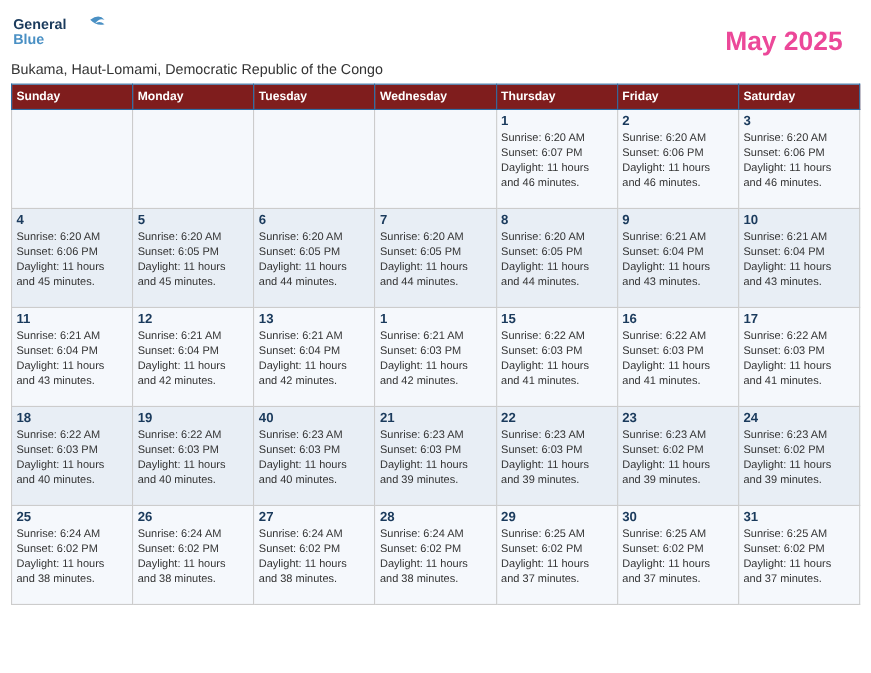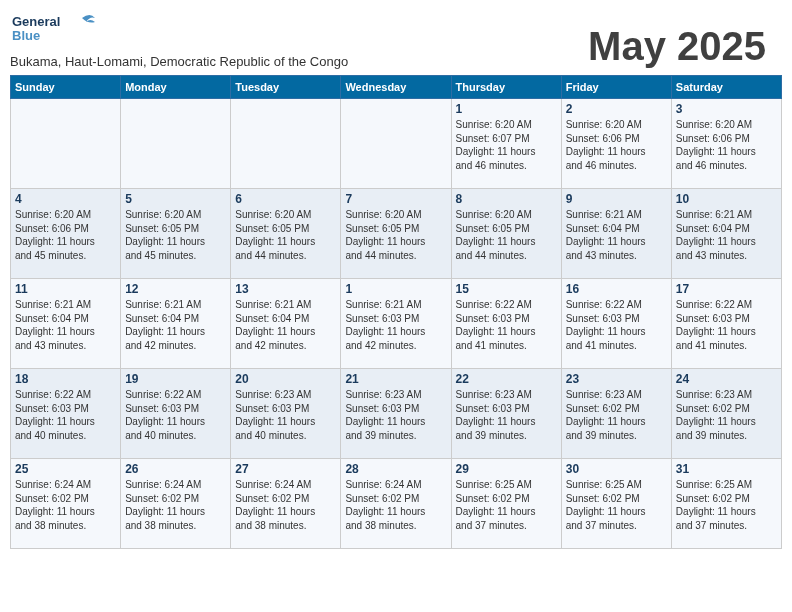--- a/index.html
+++ b/index.html
@@ -15,41 +15,41 @@
       align-items: flex-start;
       margin-bottom: 4px;
     }
     .title-section {
       text-align: right;
       position: absolute;
       top: 14px;
       right: 16px;
     }
     .main-title {
-      font-size: 40px;
+      font-size: 24px;
       font-weight: bold;
-      color: #404040;
+      color: #ec4899;
     }
     .subtitle {
       font-size: 13px;
       color: #333;
       text-align: left;
       margin-bottom: 6px;
     }
     .top-area {
       position: relative;
       margin-bottom: 4px;
     }
     table {
       width: 100%;
       border-collapse: collapse;
       font-size: 9.5px;
     }
     thead tr th {
-      background-color: #0369a1;
+      background-color: #7f1d1d;
       color: #fff;
       text-align: left;
       padding: 5px 4px;
       font-size: 11px;
       border: 1px solid #2e6da4;
     }
     tbody tr td {
       border: 1px solid #ccc;
       vertical-align: top;
       padding: 3px 4px;
@@ -251,21 +251,21 @@
 and 40 minutes.</div>
         </td>
         <td>
           <span class="day-number">19</span>
           <div class="day-info" style="white-space: pre-line;">Sunrise: 6:22 AM
 Sunset: 6:03 PM
 Daylight: 11 hours
 and 40 minutes.</div>
         </td>
         <td>
-          <span class="day-number">20</span>
+          <span class="day-number">40</span>
           <div class="day-info" style="white-space: pre-line;">Sunrise: 6:23 AM
 Sunset: 6:03 PM
 Daylight: 11 hours
 and 40 minutes.</div>
         </td>
         <td>
           <span class="day-number">21</span>
           <div class="day-info" style="white-space: pre-line;">Sunrise: 6:23 AM
 Sunset: 6:03 PM
 Daylight: 11 hours

